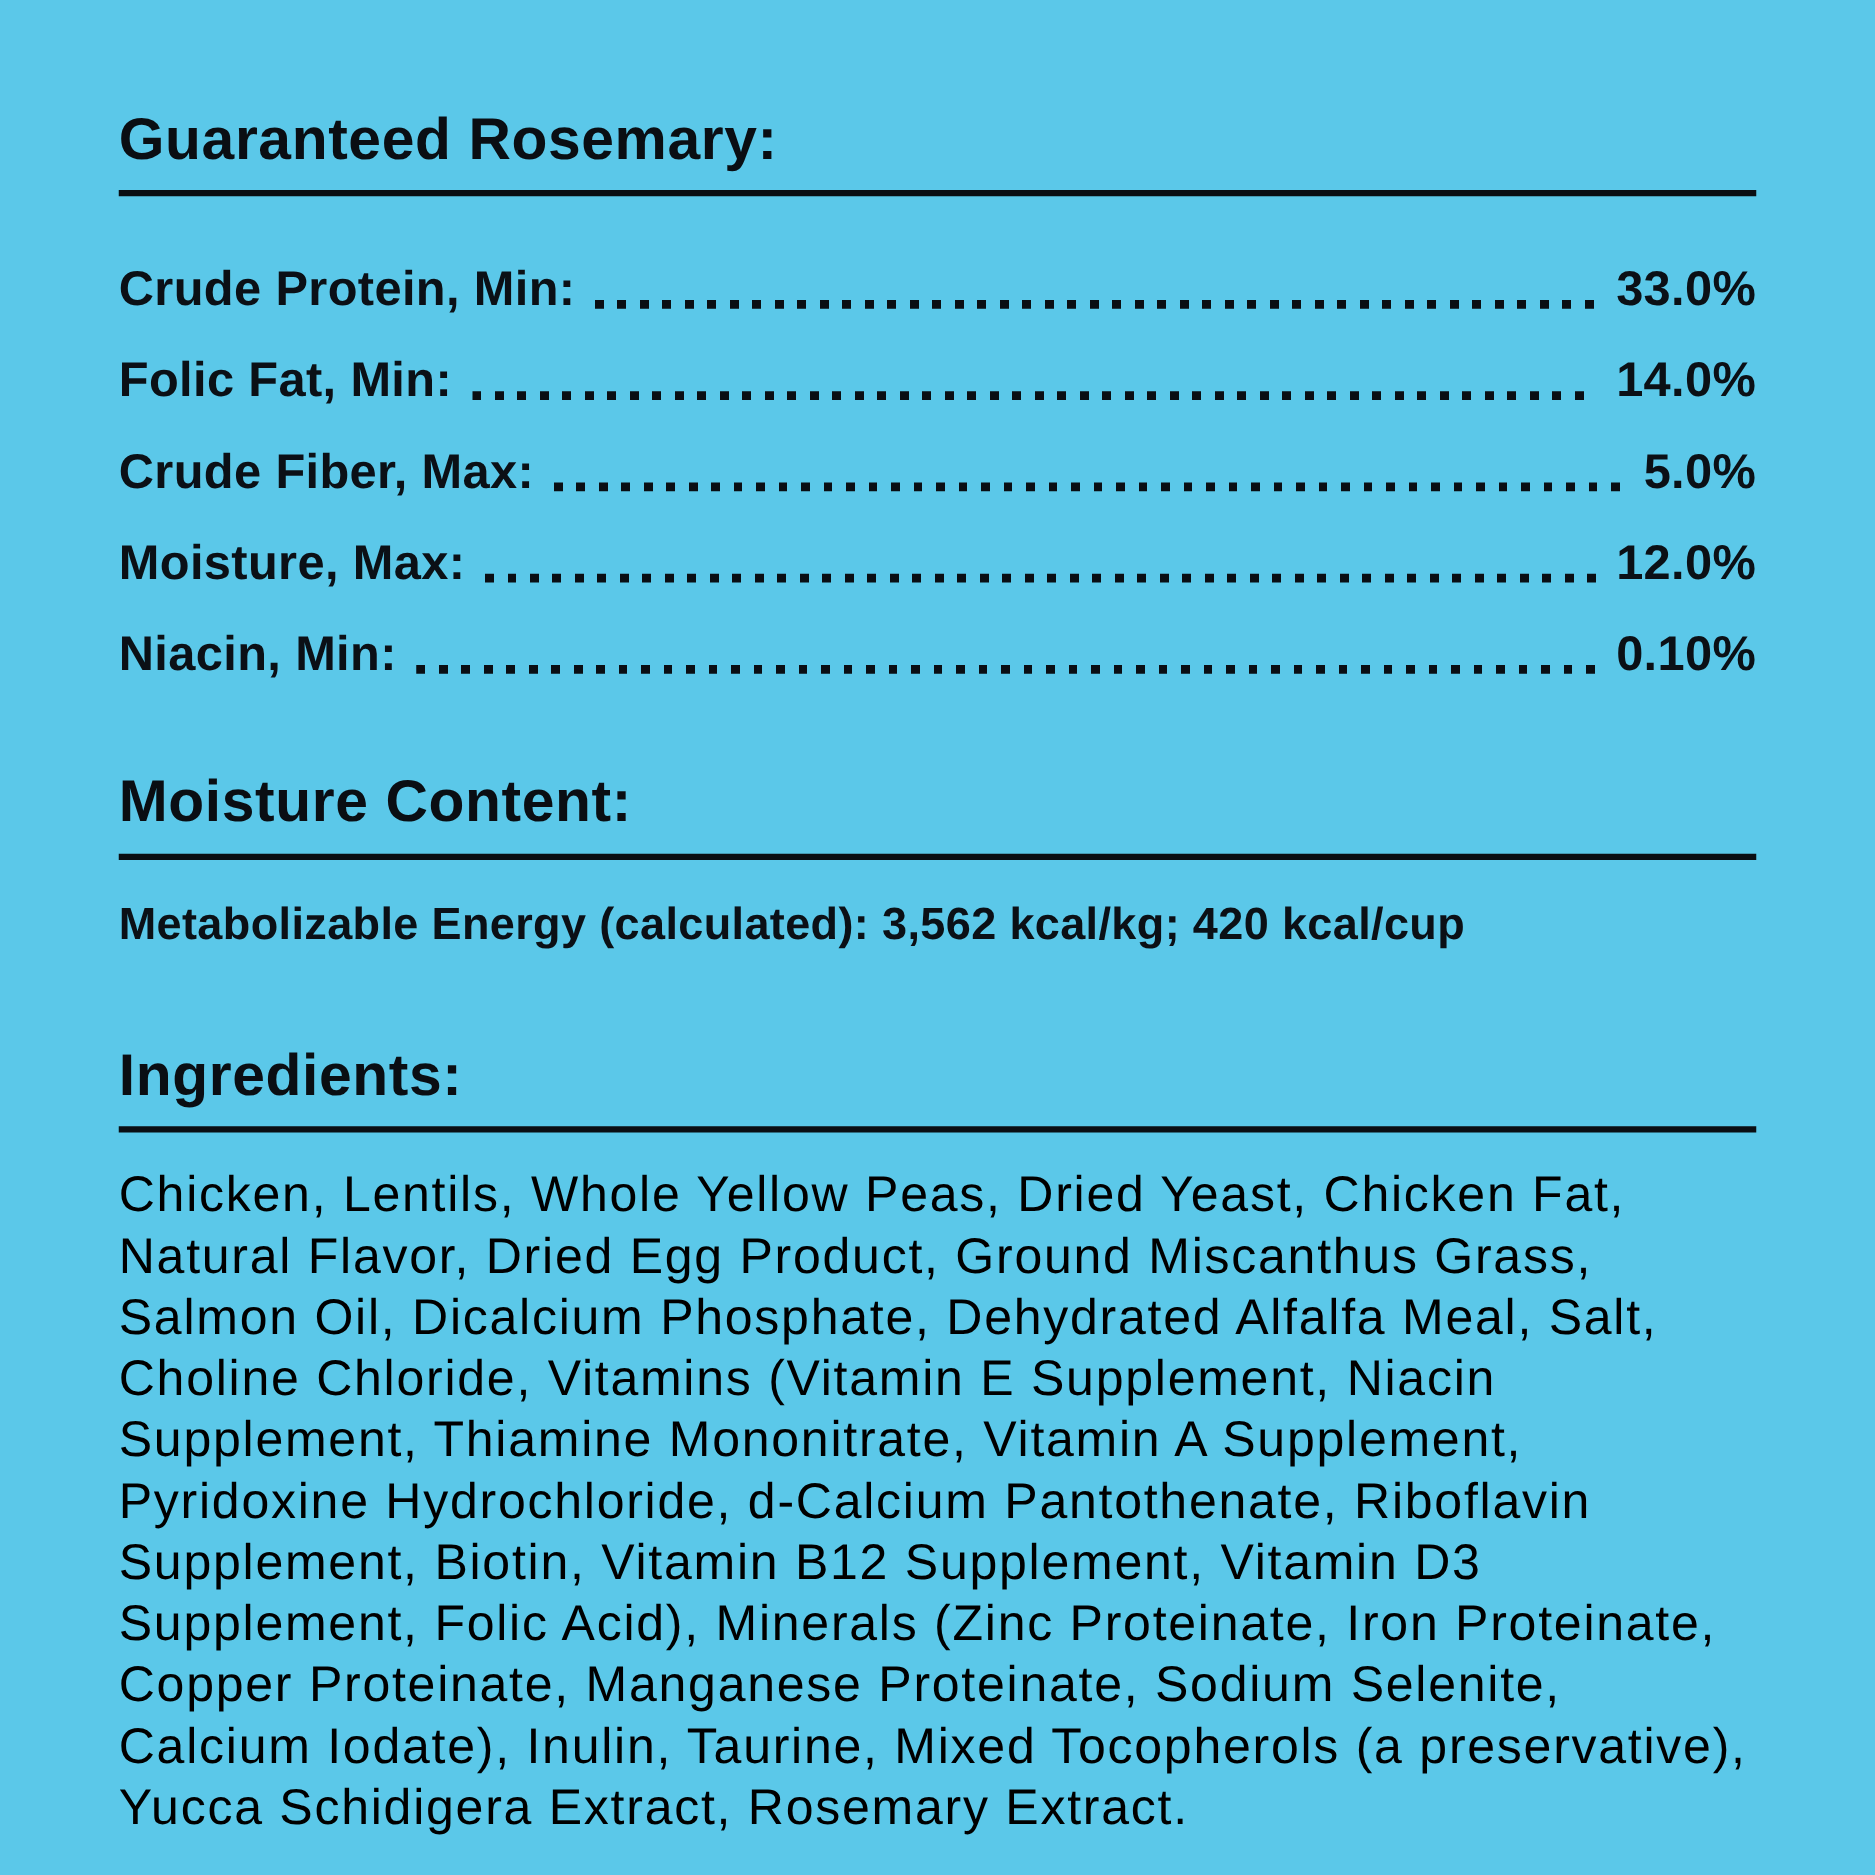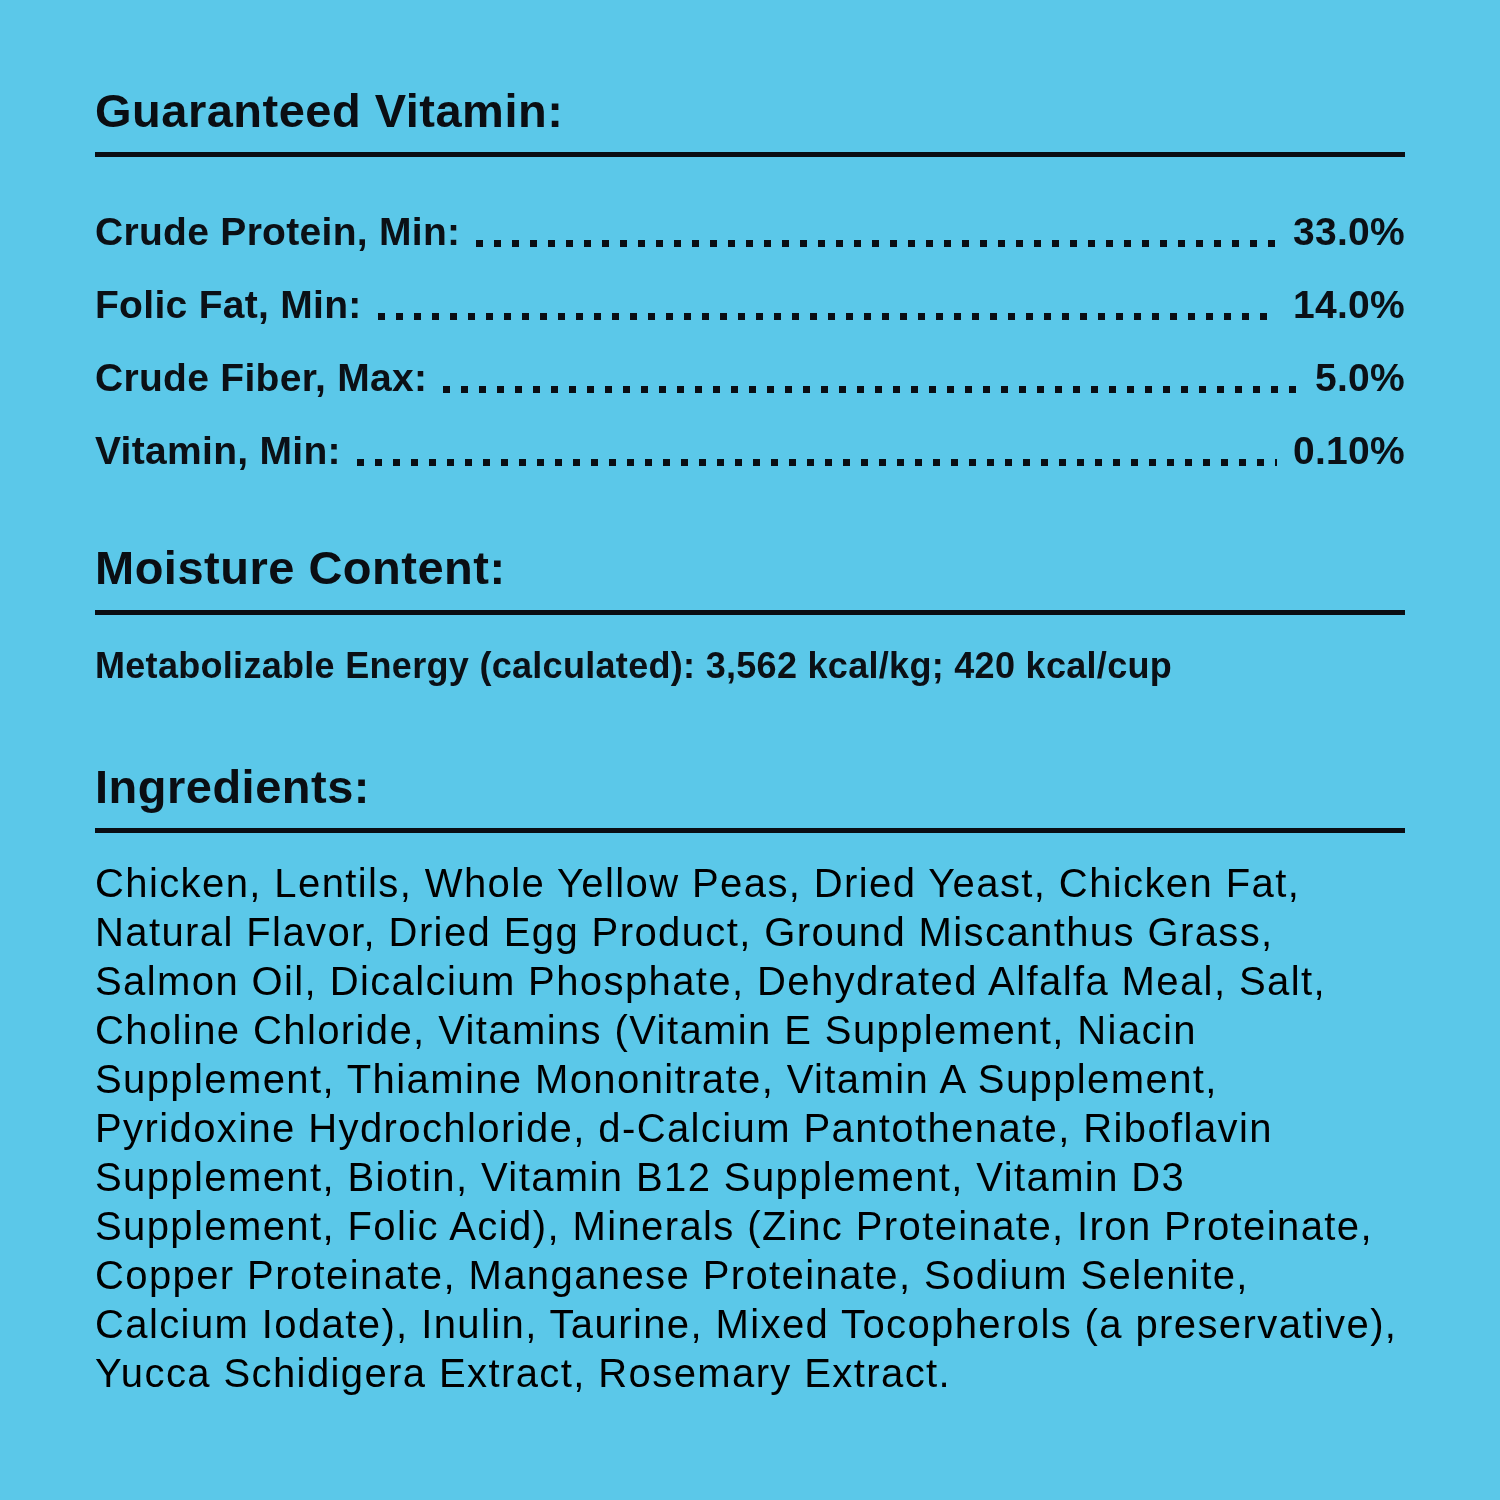--- a/index.html
+++ b/index.html
@@ -85,41 +85,46 @@
     line-height: 49px;
     color: #000000;
   }
 </style>
 </head>
 <body>
 
 <div class="label-wrap">
 
   <section>
-    <h1 class="section-title">Guaranteed Vitamin:</h1>
+    <h1 class="section-title">Guaranteed Rosemary:</h1>
     <div class="divider"></div>
 
     <div class="ga-rows">
       <div class="ga-row">
         <span class="ga-label">Crude Protein, Min:</span>
         <span class="dot-leader"></span>
         <span class="ga-value">33.0%</span>
       </div>
       <div class="ga-row">
         <span class="ga-label">Folic Fat, Min:</span>
         <span class="dot-leader"></span>
         <span class="ga-value">14.0%</span>
       </div>
       <div class="ga-row">
         <span class="ga-label">Crude Fiber, Max:</span>
         <span class="dot-leader"></span>
         <span class="ga-value">5.0%</span>
       </div>
       <div class="ga-row">
-        <span class="ga-label">Vitamin, Min:</span>
+        <span class="ga-label">Moisture, Max:</span>
+        <span class="dot-leader"></span>
+        <span class="ga-value">12.0%</span>
+      </div>
+      <div class="ga-row">
+        <span class="ga-label">Niacin, Min:</span>
         <span class="dot-leader"></span>
         <span class="ga-value">0.10%</span>
       </div>
     </div>
   </section>
 
   <section class="calorie-section">
     <h1 class="section-title">Moisture Content:</h1>
     <div class="divider"></div>
     <div class="calorie-text">Metabolizable Energy (calculated): 3,562 kcal/kg; 420 kcal/cup</div>

